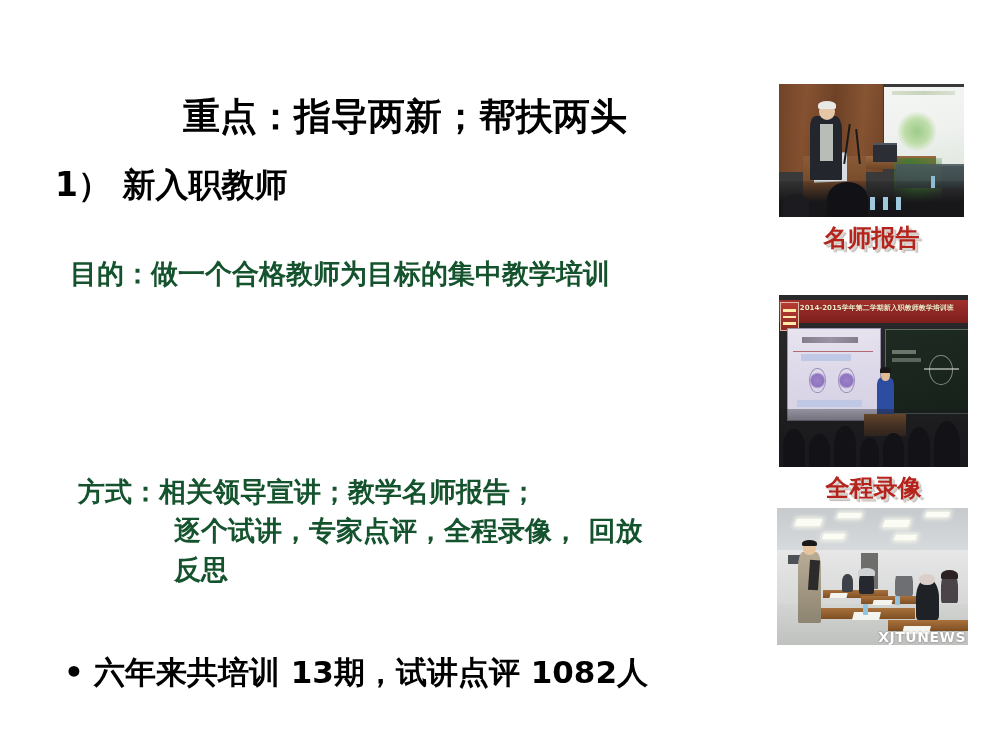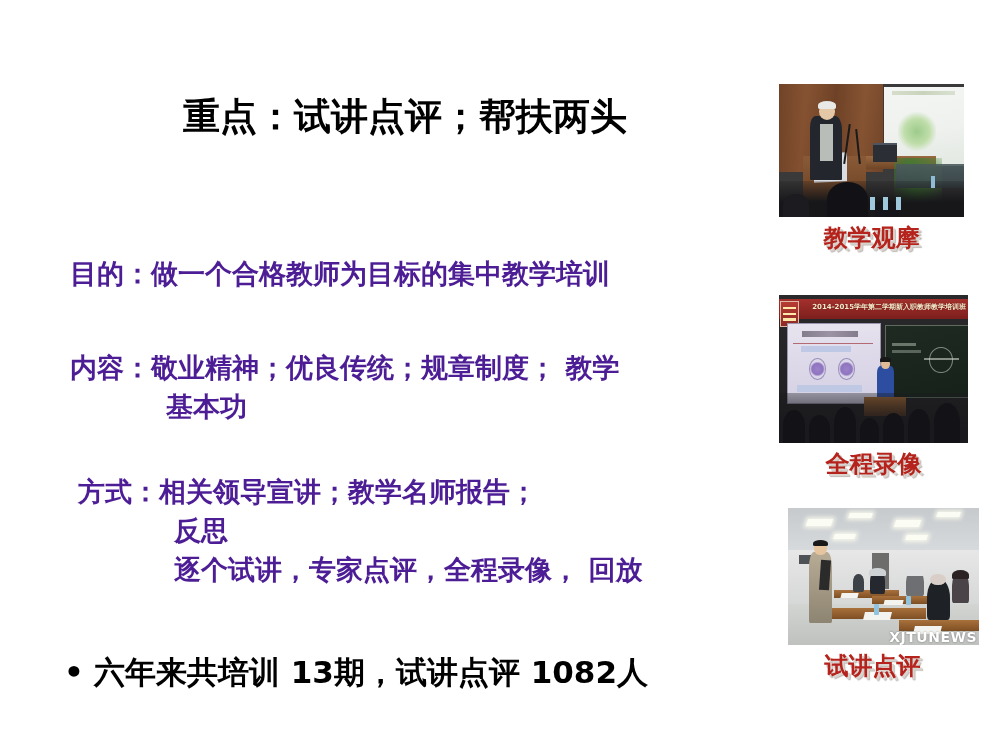--- a/index.html
+++ b/index.html
@@ -75,21 +75,21 @@
   .subhead .num {
     font-family: "DejaVu Sans", "Liberation Sans", sans-serif;
     font-weight: bold;
   }
 
   .para {
     position: absolute;
     font-size: 27px;
     line-height: 39px;
     font-weight: bold;
-    color: #4c1d95;
+    color: #14532d;
     font-family: "DejaVu Serif", "Liberation Serif", serif;
     white-space: nowrap;
   }
   .para .ind {
     display: block;
     padding-left: 96px;
   }
 
   .p-purpose  { left: 70px;  top: 164px; }
   .p-content  { left: 70px;  top: 258px; }
@@ -226,21 +226,21 @@
   }
   .ph1-head-a { position: absolute; left: 26%; bottom: 0; width: 22%; height: 26%; background: #121216; border-radius: 50% 50% 0 0; }
   .ph1-head-b { position: absolute; left: 2%; bottom: 0; width: 14%; height: 17%; background: #1b1b20; border-radius: 50% 50% 0 0; }
   .ph1-head-c { position: absolute; left: 52%; bottom: 0; width: 13%; height: 13%; background: #14141a; border-radius: 50% 50% 0 0; }
   .ph1-bot1 { position: absolute; left: 49%; bottom: 5%; width: 3%; height: 10%; background: #9fc8dd; }
   .ph1-bot2 { position: absolute; left: 56%; bottom: 5%; width: 3%; height: 10%; background: #9fc8dd; }
   .ph1-bot3 { position: absolute; left: 63%; bottom: 5%; width: 3%; height: 10%; background: #9fc8dd; }
   .ph1-bot4 { position: absolute; left: 82%; bottom: 22%; width: 2.6%; height: 9%; background: #8fbcd4; }
 
   
-  #photo2 { left: 779px; top: 295px; width: 189px; height: 148px; text-align: right; }
+  #photo2 { left: 779px; top: 295px; width: 189px; height: 172px; }
   .ph2-bg {
     position: absolute; left: 0; top: 0; width: 100%; height: 100%;
     background: linear-gradient(180deg, #2a2a2c 0%, #1d1d1f 100%);
   }
   .ph2-banner {
     position: absolute; left: 0; top: 3%; width: 100%; height: 13%;
     background: linear-gradient(180deg, #a3302c 0%, #7d1f1d 100%);
   }
   .ph2-banner .btext {
     position: absolute; left: 11%; top: 8%; width: 88%; height: 78%;
@@ -407,36 +407,35 @@
   }
 </style>
 </head>
 <body>
 
 <div class="slide">
 
 
   <div class="content-col">
 
-    <div class="heading-key">重点：试讲点评；帮扶两头</div>
-
+    <div class="heading-key">重点：指导两新；帮扶两头</div>
+
+    <div class="subhead">
+      <span class="num">1</span><span>）</span>&nbsp;<span>新入职教师</span>
+    </div>
 
     <div class="para p-purpose">
       <span>目的：做一个合格教师为目标的集中教学培训</span>
     </div>
 
-    <div class="para p-content">
-      <span>内容：敬业精神；优良传统；规章制度； 教学</span>
-      <span class="ind">基本功</span>
-    </div>
 
     <div class="para p-method">
       <span>方式：相关领导宣讲；教学名师报告；</span>
+      <span class="ind">逐个试讲，专家点评，全程录像， 回放</span>
       <span class="ind">反思</span>
-      <span class="ind">逐个试讲，专家点评，全程录像， 回放</span>
     </div>
 
     <div class="bullet-line">
       <span class="dot">•</span><span>六年来共培训 </span><span class="bnum">13</span><span>期，试讲点评 </span><span class="bnum">1082</span><span>人</span>
     </div>
   </div>
 
   <div class="photo-block" style="left:779px; top:84px; width:185px;">
     <div class="photo" id="photo1" style="position:relative; left:0; top:0;">
       <div class="ph1-wall">
@@ -461,21 +460,21 @@
       <div class="ph1-laptop"></div>
       <div class="ph1-aud"></div>
       <div class="ph1-head-b"></div>
       <div class="ph1-head-a"></div>
       <div class="ph1-head-c"></div>
       <div class="ph1-bot1"></div>
       <div class="ph1-bot2"></div>
       <div class="ph1-bot3"></div>
       <div class="ph1-bot4"></div>
     </div>
-    <div class="caption">教学观摩</div>
+    <div class="caption">名师报告</div>
   </div>
 
   <div class="photo-block" style="left:779px; top:295px; width:189px;">
     <div class="photo" id="photo2" style="position:relative; left:0; top:0;">
       <div class="ph2-bg"></div>
       <div class="ph2-banner">
         <div class="btext">2014-2015学年第二学期新入职教师教学培训班</div>
       </div>
       <div class="ph2-redbox">
           <i></i>
@@ -506,21 +505,21 @@
       <div class="ph2-h" style="left:29%; width:12%; height:24%;"></div>
       <div class="ph2-h" style="left:43%; width:10%; height:17%;"></div>
       <div class="ph2-h" style="left:55%; width:11%; height:20%;"></div>
       <div class="ph2-h" style="left:68%; width:12%; height:23%;"></div>
       <div class="ph2-h" style="left:82%; width:14%; height:27%;"></div>
     </div>
     <div class="caption">全程录像</div>
   </div>
 
   <div class="photo-block" style="left:777px; top:508px; width:191px;">
-    <div class="photo" id="photo3" style="position:relative; left:11px; top:0;">
+    <div class="photo" id="photo3" style="position:relative; left:0; top:0;">
       <div class="ph3-bg"></div>
       <div class="ph3-ceiling"></div>
       <div class="ph3-lamp" style="left:10%; top:8%;  width:13%; height:5%;"></div>
       <div class="ph3-lamp" style="left:32%; top:4%;  width:12%; height:4%;"></div>
       <div class="ph3-lamp" style="left:56%; top:9%;  width:13%; height:5%;"></div>
       <div class="ph3-lamp" style="left:78%; top:3%;  width:12%; height:4%;"></div>
       <div class="ph3-lamp" style="left:24%; top:19%; width:11%; height:4%;"></div>
       <div class="ph3-lamp" style="left:62%; top:20%; width:11%; height:4%;"></div>
       <div class="ph3-wall"></div>
       <div class="ph3-ac"></div>
@@ -549,16 +548,15 @@
 
       <div class="ph3-paper" style="left:28%; top:62%; width:9%; height:4%;"></div>
       <div class="ph3-paper" style="left:50%; top:67%; width:10%; height:4%;"></div>
       <div class="ph3-paper" style="left:40%; top:76%; width:14%; height:6%;"></div>
       <div class="ph3-paper" style="left:66%; top:86%; width:14%; height:6%;"></div>
       <div class="ph3-bottle" style="left:45%; top:70%; width:2.6%; height:8%;"></div>
       <div class="ph3-bottle" style="left:62%; top:64%; width:2.4%; height:7%;"></div>
 
       <div class="ph3-watermark">XJTUNEWS</div>
     </div>
-    <div class="caption">试讲点评</div>
   </div>
 
 </div>
 
 </body></html>

